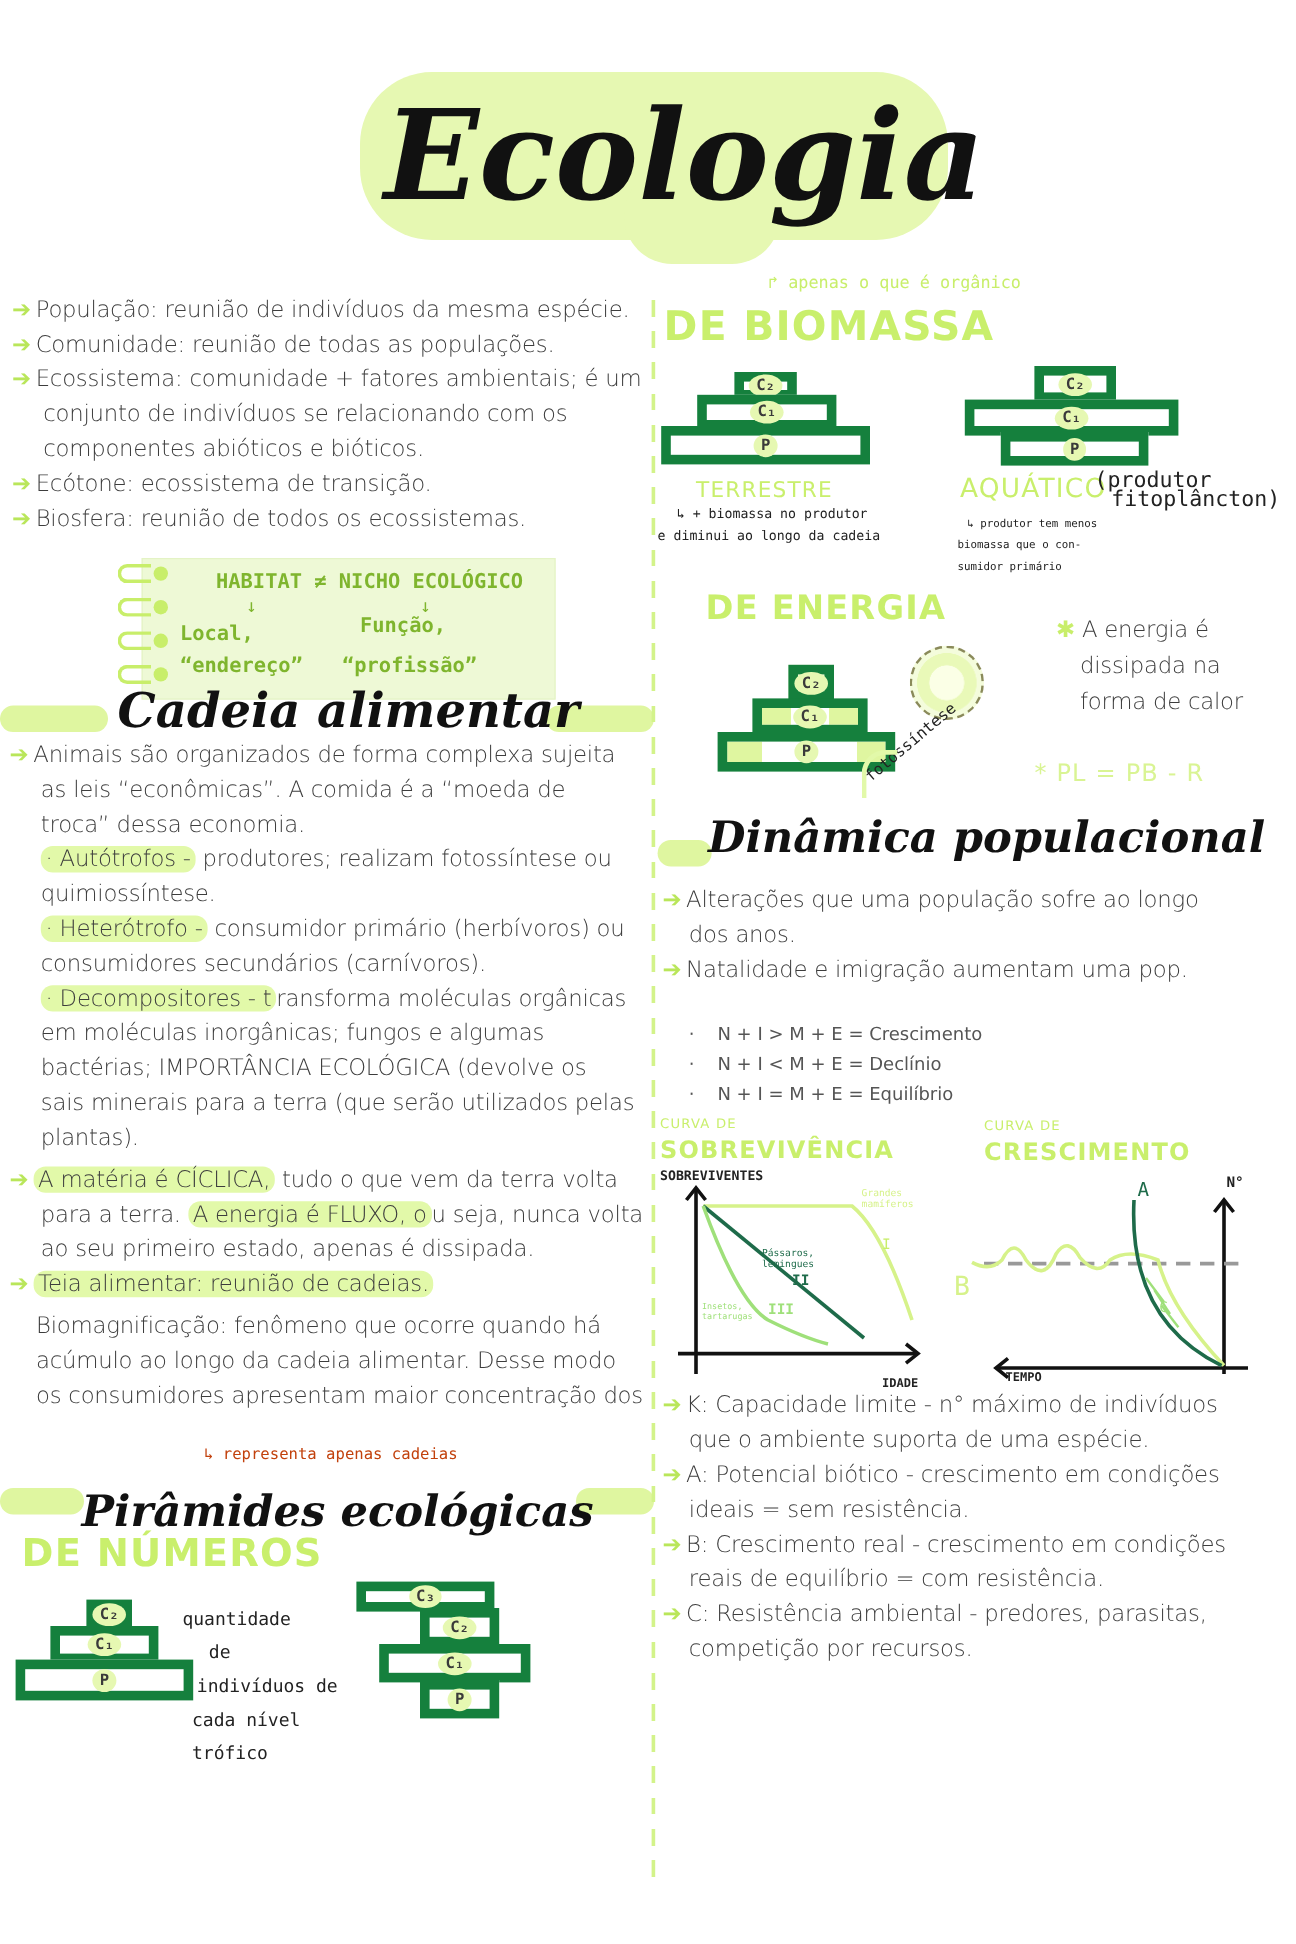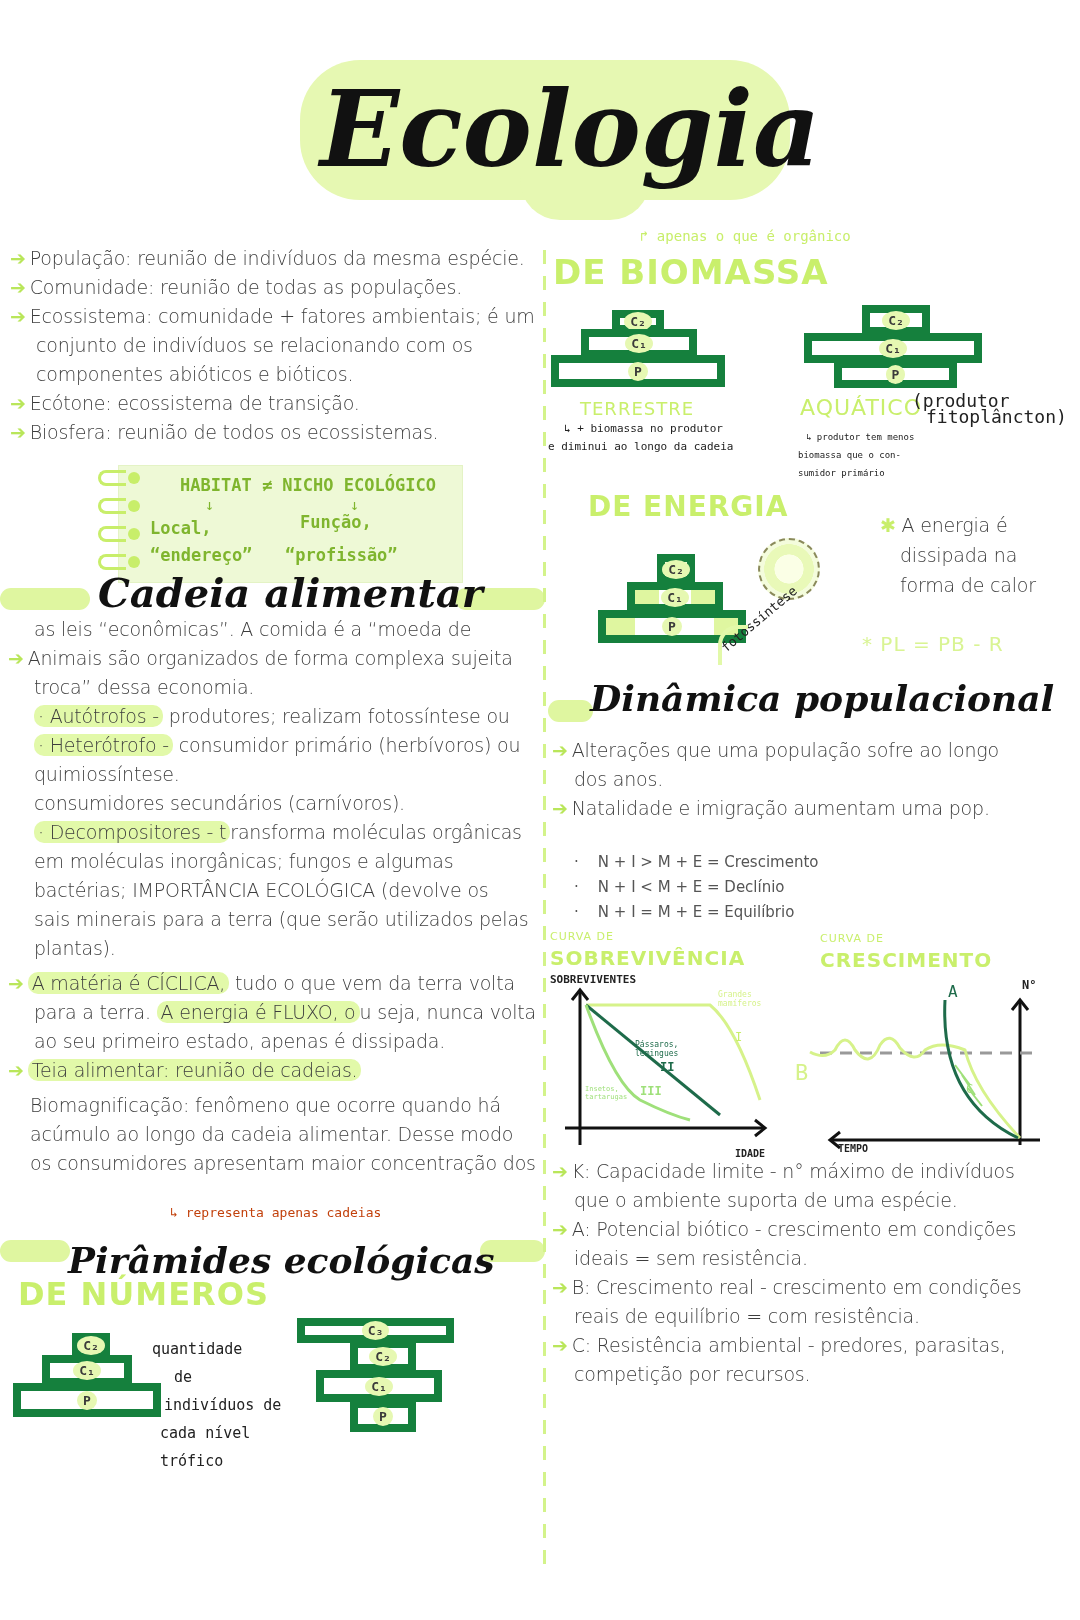--- a/index.html
+++ b/index.html
@@ -58,26 +58,26 @@
 <div class="abs hand" style="left:150px;top:518px;font-size:17px;font-weight:bold;color:#7fb52e;">Local,</div>
 <div class="abs hand" style="left:150px;top:545px;font-size:17px;font-weight:bold;color:#7fb52e;">“endereço”</div>
 <div class="abs hand" style="left:300px;top:512px;font-size:17px;font-weight:bold;color:#7fb52e;">Função,</div>
 <div class="abs hand" style="left:285px;top:545px;font-size:17px;font-weight:bold;color:#7fb52e;">“profissão”</div>
 
 <div class="abs band" style="left:0;top:588px;width:90px;"></div>
 <div class="abs band" style="left:455px;top:588px;width:90px;"></div>
 <div class="abs script" style="left:98px;top:565px;font-size:40px;line-height:56px;">Cadeia alimentar</div>
 
 <div class="abs txt" style="left:8px;top:615px;width:535px;">
+  <div><span class="arrow">➔</span><span>Animais são organizados de forma complexa sujeita</span></div>
   <div style="padding-left:26px">as leis “econômicas”. A comida é a “moeda de</div>
-  <div><span class="arrow">➔</span><span>Animais são organizados de forma complexa sujeita</span></div>
   <div style="padding-left:26px">troca” dessa economia.</div>
   <div style="padding-left:26px"><span class="hl">· Autótrofos -</span> <span>produtores; realizam fotossíntese ou</span></div>
+  <div style="padding-left:26px">quimiossíntese.</div>
   <div style="padding-left:26px"><span class="hl">· Heterótrofo -</span> <span>consumidor primário (herbívoros) ou</span></div>
-  <div style="padding-left:26px">quimiossíntese.</div>
   <div style="padding-left:26px">consumidores secundários (carnívoros).</div>
   <div style="padding-left:26px"><span class="hl">· Decompositores - t</span><span>ransforma moléculas orgânicas</span></div>
   <div style="padding-left:26px">em moléculas inorgânicas; fungos e algumas</div>
   <div style="padding-left:26px">bactérias; IMPORTÂNCIA ECOLÓGICA (devolve os</div>
   <div style="padding-left:26px">sais minerais para a terra (que serão utilizados pelas</div>
   <div style="padding-left:26px">plantas).</div>
   <div style="margin-top:6px"><span class="arrow">➔</span><span class="hl">A matéria é CÍCLICA,</span> <span>tudo o que vem da terra volta</span></div>
   <div style="padding-left:26px"><span>para a terra.</span> <span class="hl">A energia é FLUXO, o</span><span>u seja, nunca volta</span></div>
   <div style="padding-left:26px">ao seu primeiro estado, apenas é dissipada.</div>
   <div><span class="arrow">➔</span><span class="hl">Teia alimentar: reunião de cadeias.</span></div>
@@ -103,21 +103,21 @@
     <span>P</span>
   </div>
 <div class="abs hand" style="left:152px;top:1335px;font-size:15px;line-height:28px;">
   <div>quantidade</div>
   <div style="padding-left:22px">de</div>
   <div style="padding-left:12px">indivíduos de</div>
   <div style="padding-left:8px">cada nível</div>
   <div style="padding-left:8px">trófico</div>
 </div>
 
-<div class="box" style="left:297px;top:1318px;width:157px;height:25px;">
+<div class="box" style="left:297px;top:1318px;width:115px;height:25px;">
     <span>C₃</span>
   </div>
 <div class="box" style="left:350px;top:1340px;width:66px;height:32px;">
     <span>C₂</span>
   </div>
 <div class="box" style="left:316px;top:1370px;width:126px;height:32px;">
     <span>C₁</span>
   </div>
 <div class="box" style="left:350px;top:1400px;width:66px;height:32px;">
     <span>P</span>

